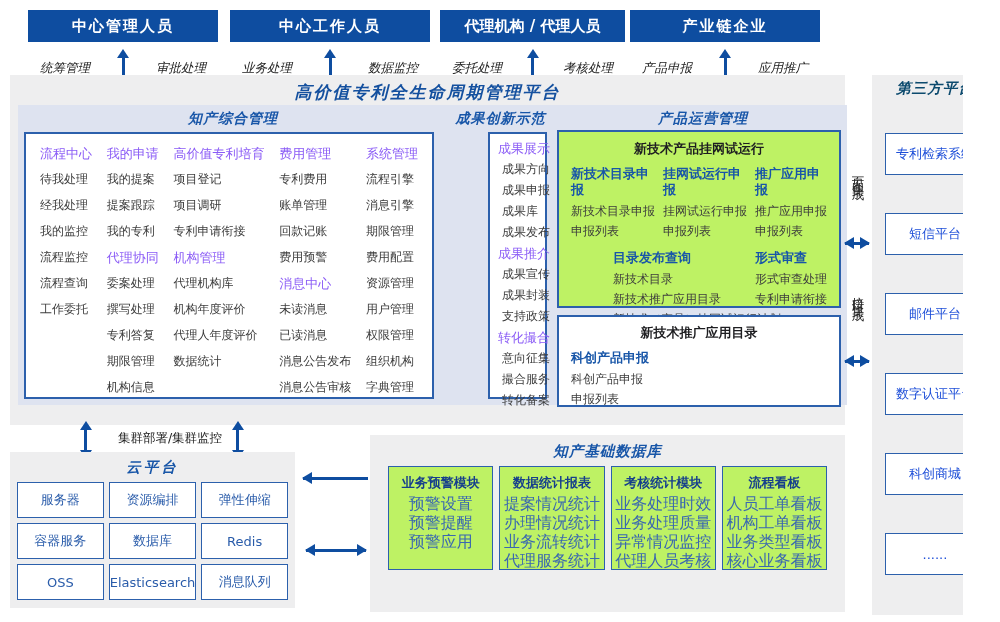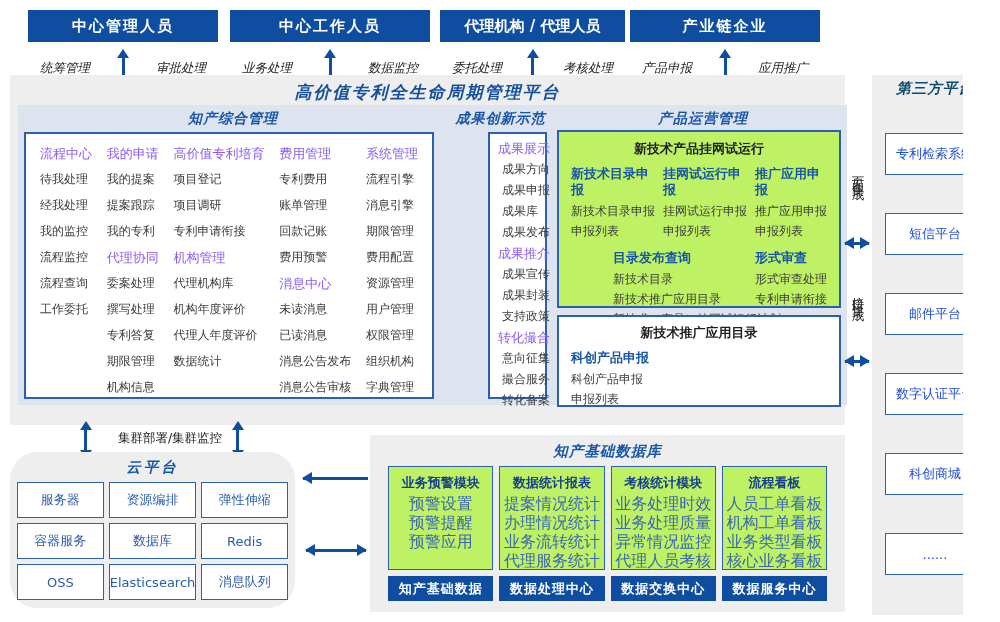--- a/index.html
+++ b/index.html
@@ -71,21 +71,21 @@
   .tp-box{height:40px;background:#fff;border:1.5px solid #2c60ac;color:#1d4ed8;font-size:13px;
     display:flex;align-items:center;justify-content:center;white-space:nowrap;}
 
   
   .int-label{position:absolute;left:849px;writing-mode:vertical-rl;font-size:12.5px;color:#222;letter-spacing:4px;}
 
   
   .cluster-label{position:absolute;left:95px;top:430px;width:150px;text-align:center;font-size:12.5px;color:#222;}
 
   
-  .cloud{position:absolute;left:10px;top:452px;width:285px;height:156px;background:#eeeeef;border-radius:27px;}
+  .cloud{position:absolute;left:10px;top:452px;width:285px;height:156px;background:#eeeeef;}
   .cloud-title{text-align:center;padding-top:6px;font-size:14.5px;font-weight:bold;font-style:italic;
     color:#1856a8;letter-spacing:3px;}
   .cloud-grid{display:grid;grid-template-columns:repeat(3,1fr);gap:5px;padding:5px 7px 13px;}
   .cloud-box{height:34px;background:#fff;border:1.5px solid #2c60ac;color:#2a5caa;font-size:13px;
     display:flex;align-items:center;justify-content:center;white-space:nowrap;}
 
   
   .db{position:absolute;left:370px;top:435px;width:475px;height:177px;background:#eeeeef;}
   .db-title{text-align:center;padding-top:7px;font-size:14.5px;font-weight:bold;font-style:italic;
     color:#1856a8;letter-spacing:1px;}
@@ -375,22 +375,15 @@
       <div class="db-mod">
         <div class="db-mod-h">流程看板</div>
         <div>
             <div class="itm2">人员工单看板</div>
             <div class="itm2">机构工单看板</div>
             <div class="itm2">业务类型看板</div>
             <div class="itm2">核心业务看板</div>
           </div>
       </div>
     </div>
-    <div class="db-centers">
-
-    <div class="db-center">知产基础数据</div>
-        <div class="db-center">数据处理中心</div>
-        <div class="db-center">数据交换中心</div>
-        <div class="db-center">数据服务中心</div>
-      </div>
   </div>
 
 </div>
 
 </body></html>

